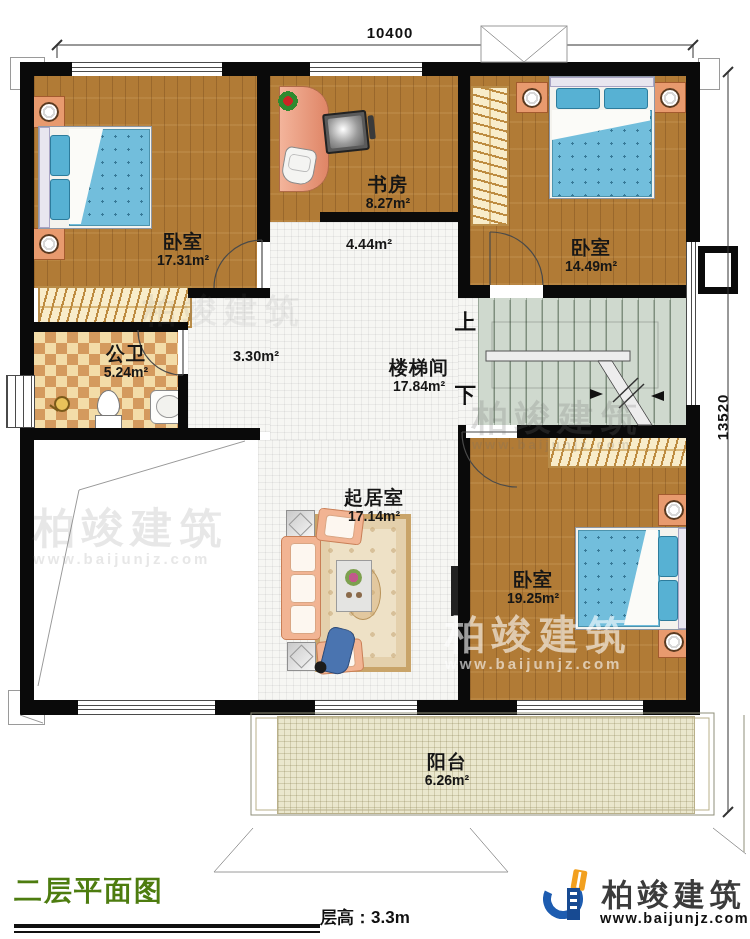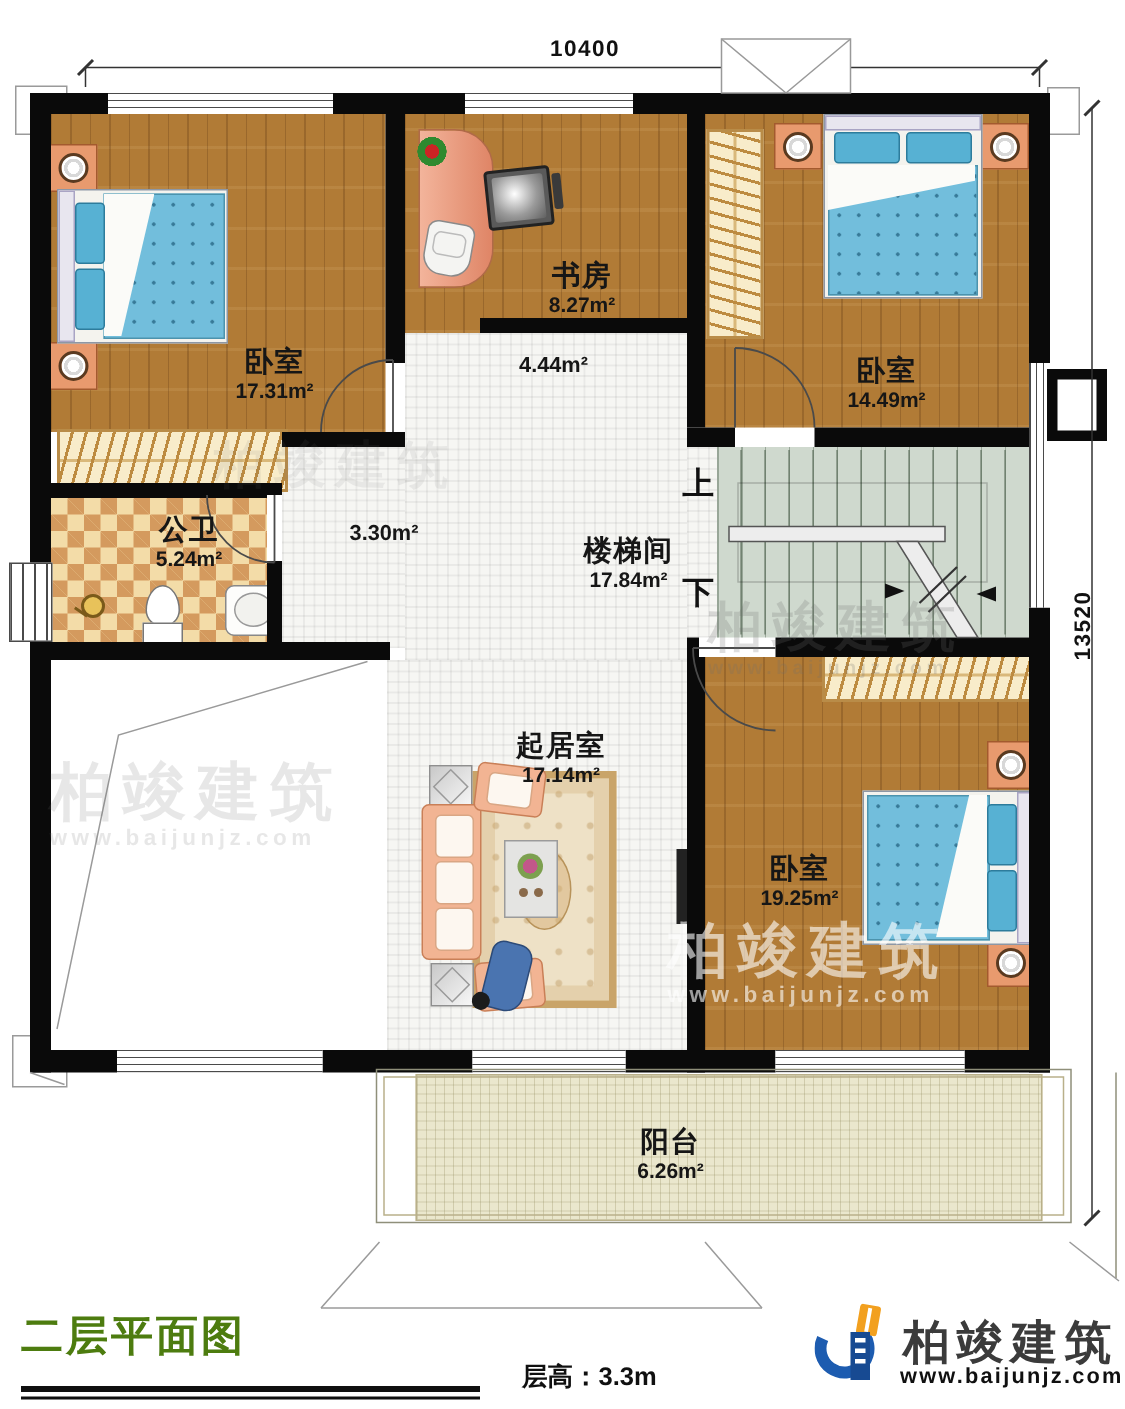--- a/index.html
+++ b/index.html
@@ -356,21 +356,21 @@
   <div class="alabel" style="left:236px;top:348px;margin-left:20px;">3.30m²</div>
   <div class="updown" style="left:455px;top:308px;">上</div>
   <div class="updown" style="left:455px;top:381px;">下</div>
 
   <div class="dim" style="left:390px;top:24px;transform:translateX(-50%);">10400</div>
   <div class="dim" style="left:722px;top:417px;transform:translate(-50%,-50%) rotate(-90deg);">13520</div>
 
   <div class="f-title" style="left:14px;top:872px;">二层平面图</div>
   <div class="f-underline" style="left:14px;top:924px;width:306px;"></div>
   <div class="f-underline2" style="left:14px;top:931px;width:306px;"></div>
-  <div class="f-info" style="left:348px;top:906px;">
+  <div class="f-info" style="left:320px;top:906px;">
     <span>层高：</span><span>3.3m</span>
   </div>
 
   <svg class="abs" style="left:543px;top:866px;" width="52" height="62" viewBox="0 0 52 62">
     <circle cx="20" cy="33" r="16" fill="none" stroke="#1d5cb0" stroke-width="8" stroke-dasharray="72 29" transform="rotate(-55 20 33)"></circle>
     <g transform="rotate(10 36 14)">
       <rect x="29" y="4" width="14" height="20" rx="2" fill="#f2a01f"></rect>
       <rect x="34.5" y="6" width="2.6" height="16" fill="#fff"></rect>
     </g>
     <rect x="24" y="22" width="13" height="32" fill="#174a92"></rect>

